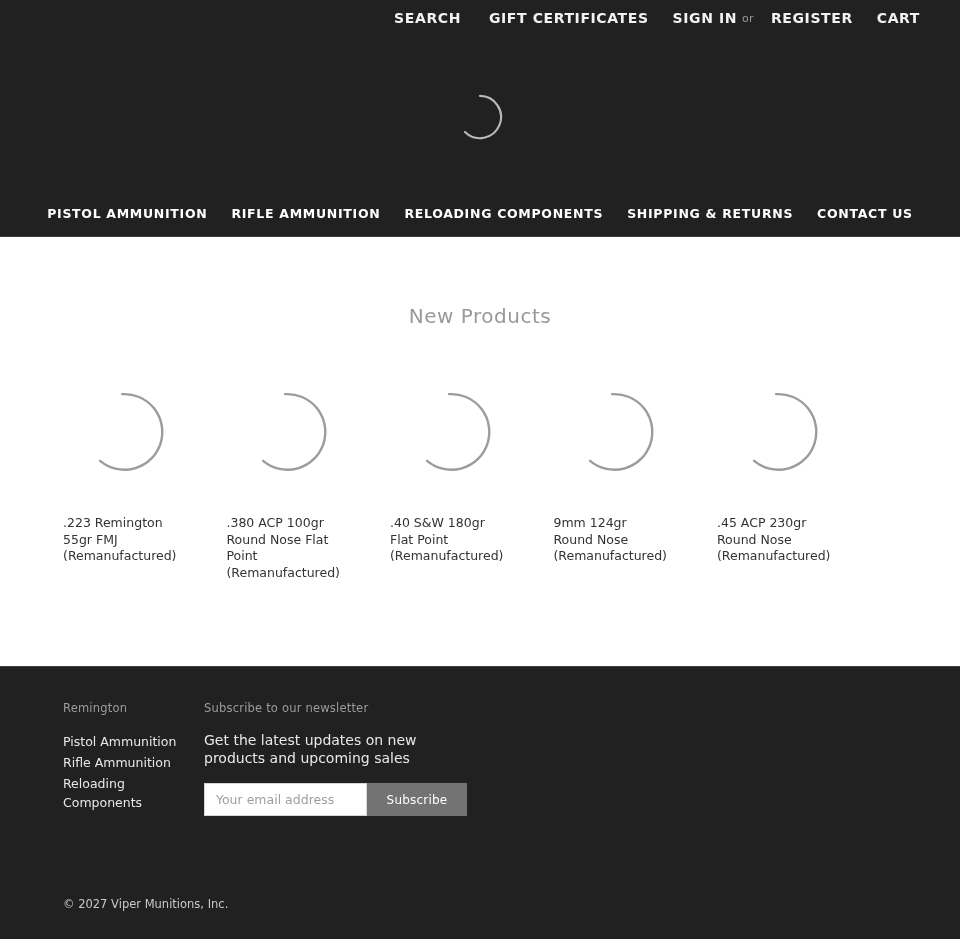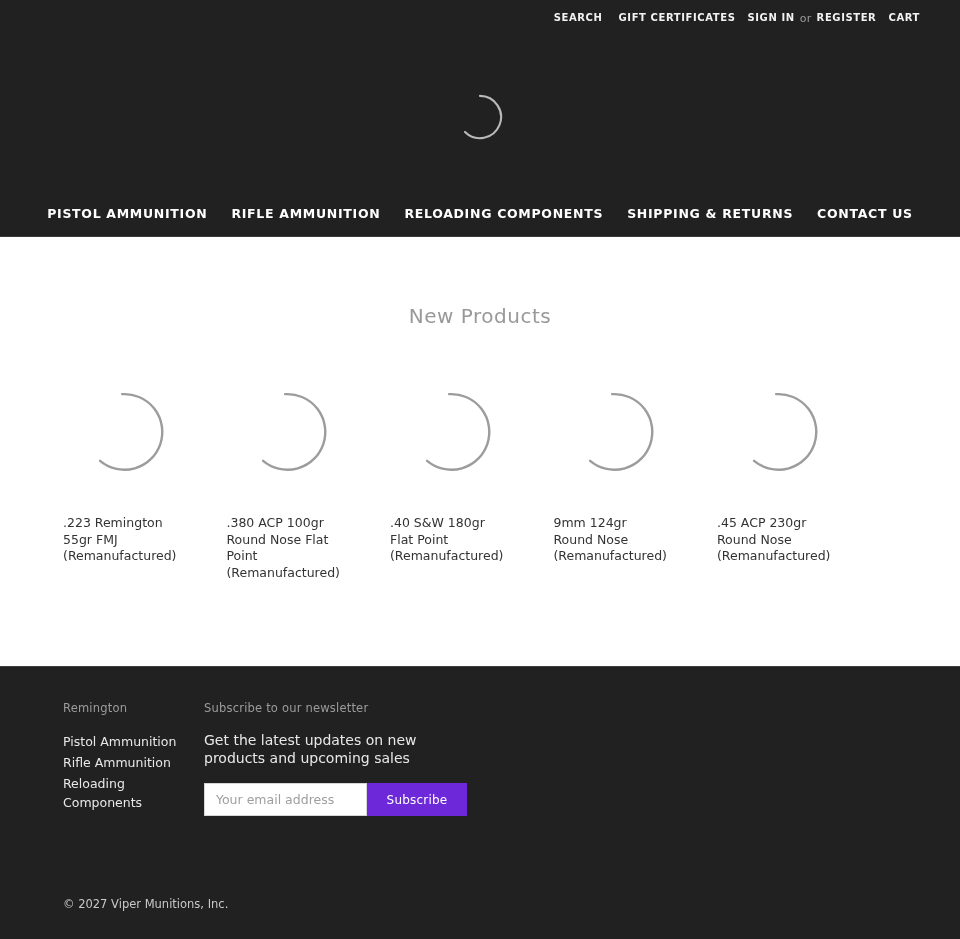--- a/index.html
+++ b/index.html
@@ -27,28 +27,29 @@
     position: absolute;
     top: 0;
     right: 32px;
     height: 36px;
     display: flex;
     align-items: center;
     gap: 0;
   }
   .top-nav a {
     color: #f2f2f2;
-    font-size: 10px;
+    font-size: 14px;
     font-weight: bold;
     letter-spacing: 0.6px;
     text-decoration: none;
     text-transform: uppercase;
     padding: 0 8px;
     line-height: 36px;
     white-space: nowrap;
+    margin-left: 12px;
   }
   .top-nav .or-sep {
     color: #9a9a9a;
     font-size: 11px;
     font-weight: normal;
     letter-spacing: 0.3px;
     padding: 0 1px;
   }
   .top-nav .pair {
     display: flex;
@@ -209,21 +210,21 @@
     padding: 0 11px;
     font-size: 12.5px;
     font-family: "DejaVu Sans", "Liberation Sans", sans-serif;
     color: #333333;
     outline: none;
   }
   .email-input::placeholder { color: #9e9e9e; }
   .subscribe-btn {
     width: 100px;
     height: 33px;
-    background: #6d28d9;
+    background: #737373;
     border: none;
     color: #ffffff;
     font-size: 12px;
     font-family: "DejaVu Sans", "Liberation Sans", sans-serif;
     cursor: pointer;
     letter-spacing: 0.2px;
   }
   .copyright {
     position: absolute;
     left: 63px;

